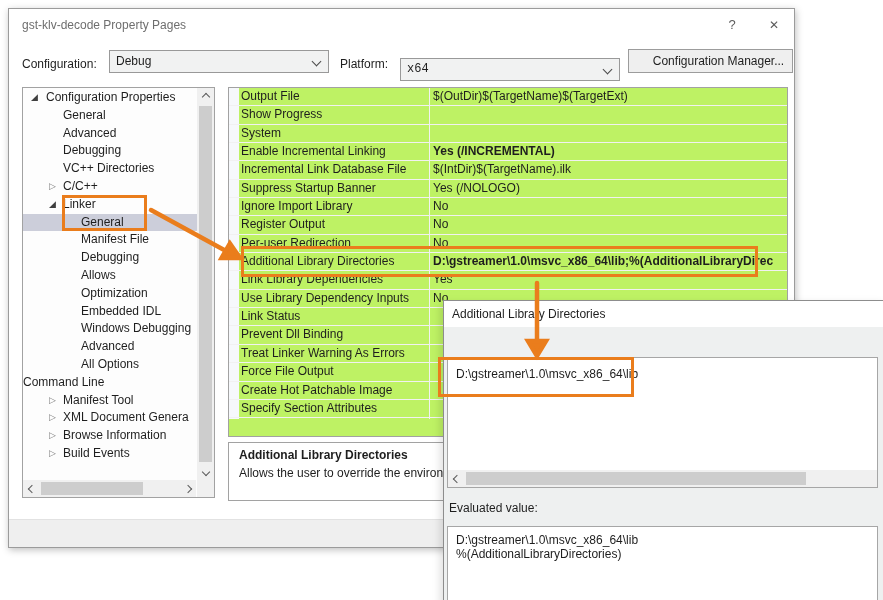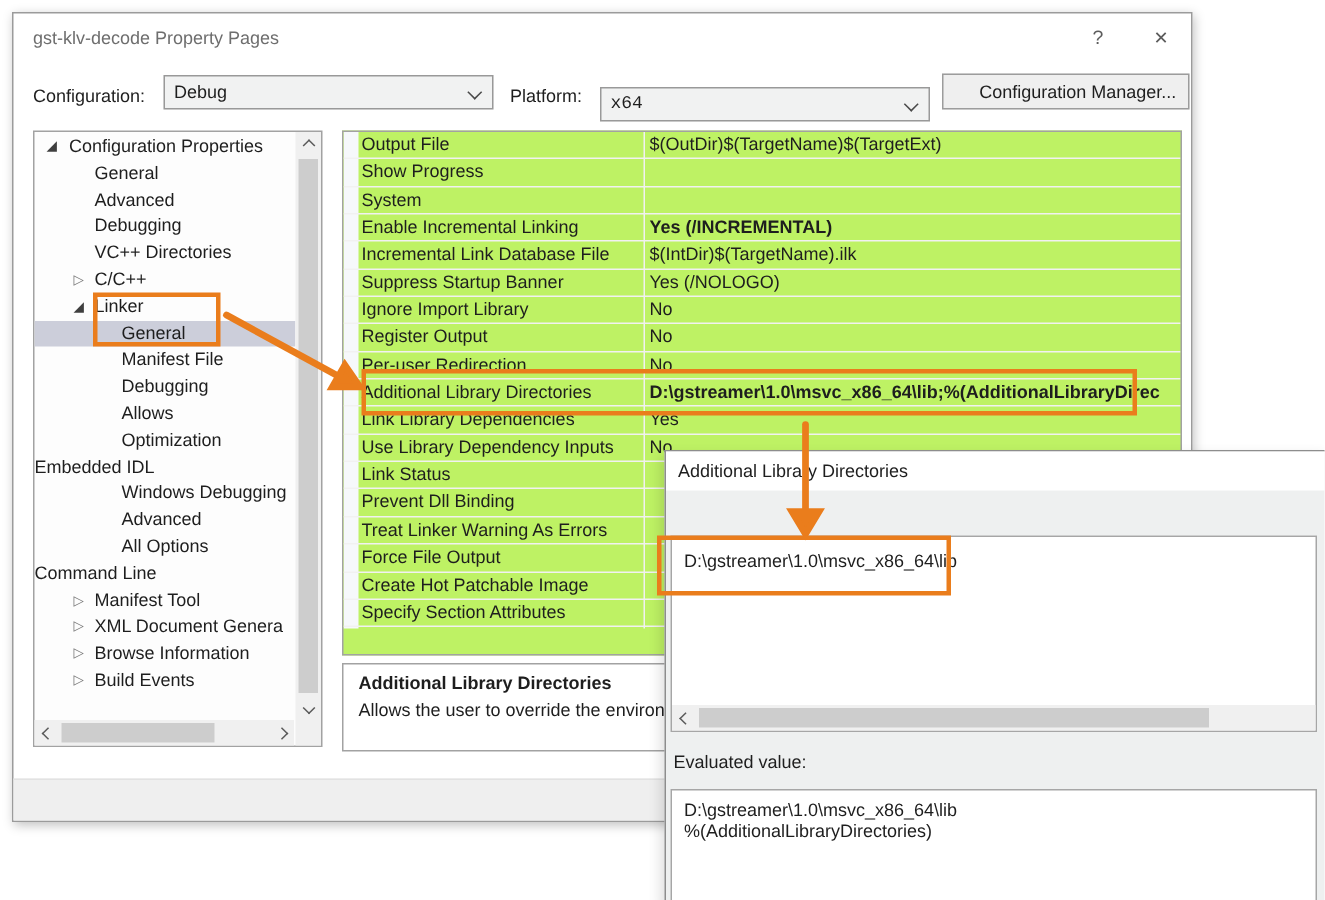--- a/index.html
+++ b/index.html
@@ -99,21 +99,21 @@
         <div class="tree-item"><span class="tlabel" style="margin-left: 40px;">Advanced</span></div>
         <div class="tree-item"><span class="tlabel" style="margin-left: 40px;">Debugging</span></div>
         <div class="tree-item"><span class="tlabel" style="margin-left: 40px;">VC++ Directories</span></div>
         <div class="tree-item"><span class="expander collapsed" style="left: 26px;">▷</span><span class="tlabel" style="margin-left: 40px;">C/C++</span></div>
         <div class="tree-item"><span class="expander expanded" style="left: 26px;">◢</span><span class="tlabel" style="margin-left: 40px;">Linker</span></div>
         <div class="tree-item selected"><span class="tlabel" style="margin-left: 58px;">General</span></div>
         <div class="tree-item"><span class="tlabel" style="margin-left: 58px;">Manifest File</span></div>
         <div class="tree-item"><span class="tlabel" style="margin-left: 58px;">Debugging</span></div>
         <div class="tree-item"><span class="tlabel" style="margin-left: 58px;">Allows</span></div>
         <div class="tree-item"><span class="tlabel" style="margin-left: 58px;">Optimization</span></div>
-        <div class="tree-item"><span class="tlabel" style="">Embedded IDL</span></div>
+        <div class="tree-item"><span class="tlabel" style="margin-left: 58px;">Embedded IDL</span></div>
         <div class="tree-item"><span class="tlabel" style="margin-left: 58px;">Windows Debugging</span></div>
         <div class="tree-item"><span class="tlabel" style="margin-left: 58px;">Advanced</span></div>
         <div class="tree-item"><span class="tlabel" style="margin-left: 58px;">All Options</span></div>
         <div class="tree-item"><span class="tlabel" style="">Command Line</span></div>
         <div class="tree-item"><span class="expander collapsed" style="left: 26px;">▷</span><span class="tlabel" style="margin-left: 40px;">Manifest Tool</span></div>
         <div class="tree-item"><span class="expander collapsed" style="left: 26px;">▷</span><span class="tlabel" style="margin-left: 40px;">XML Document Genera</span></div>
         <div class="tree-item"><span class="expander collapsed" style="left: 26px;">▷</span><span class="tlabel" style="margin-left: 40px;">Browse Information</span></div>
         <div class="tree-item"><span class="expander collapsed" style="left: 26px;">▷</span><span class="tlabel" style="margin-left: 40px;">Build Events</span></div>
       </div>
     <div class="sb sb-v">

